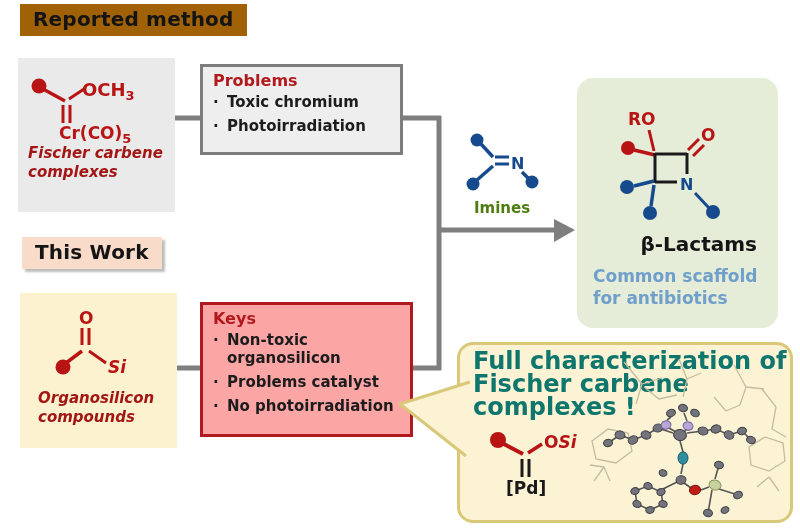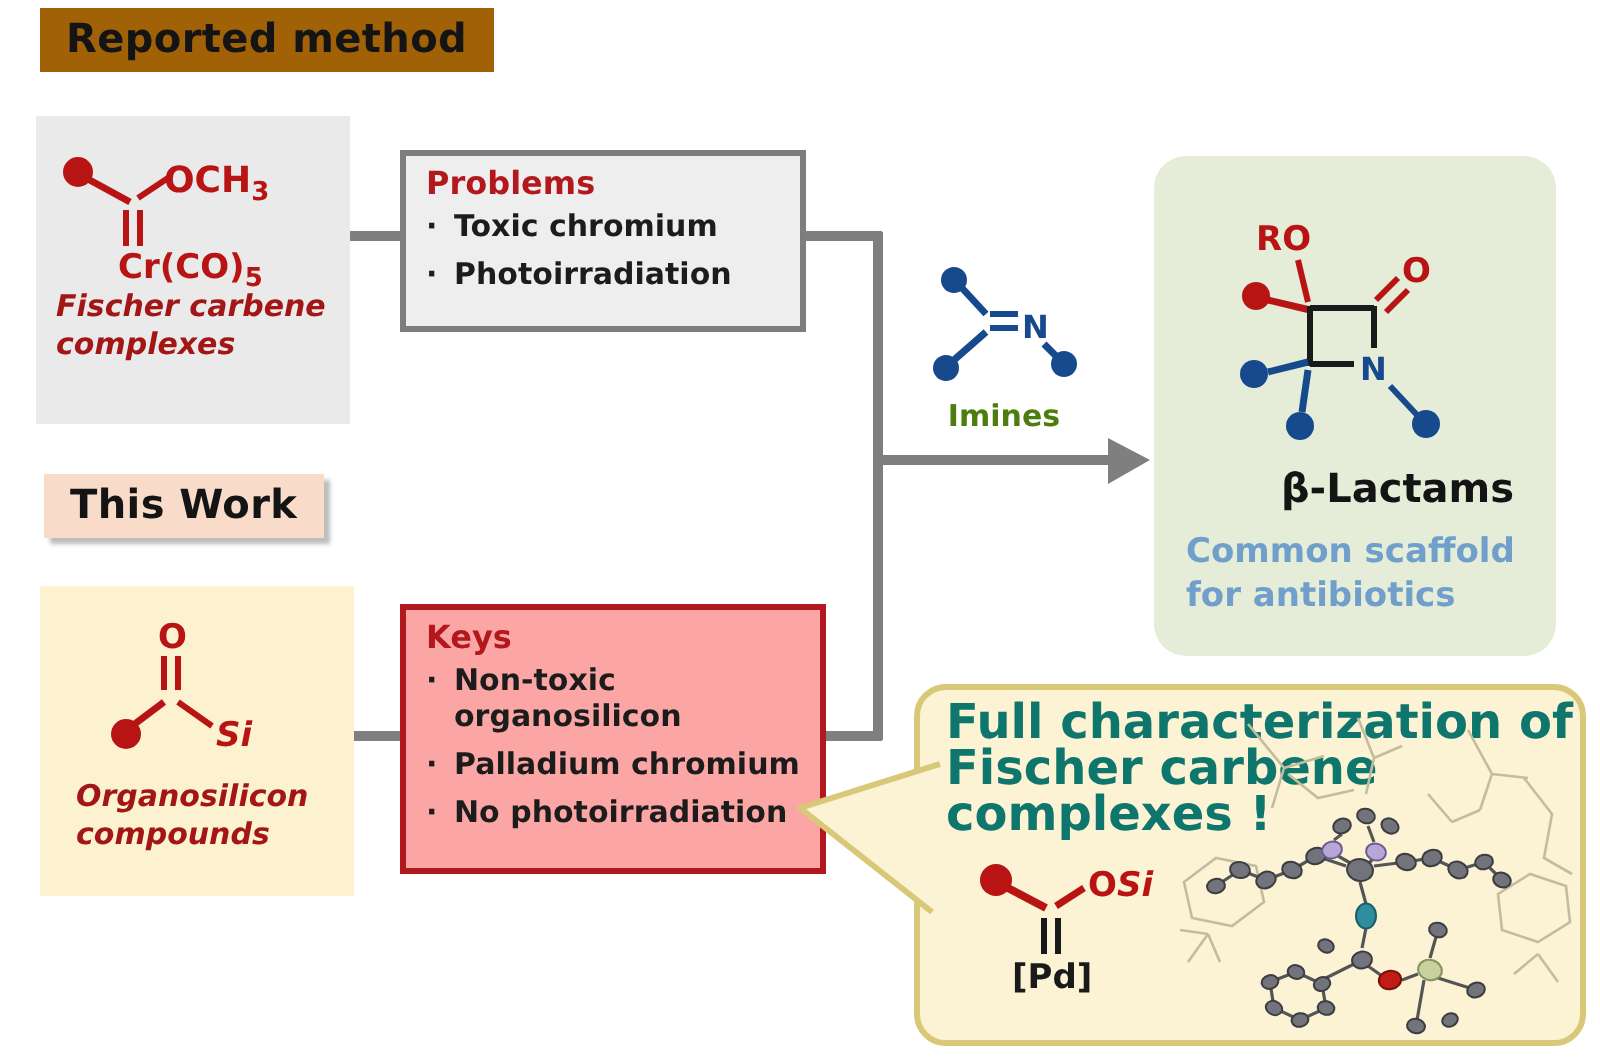--- a/index.html
+++ b/index.html
@@ -15,21 +15,21 @@
   #hdr-reported { left:20px; top:4px; background:#a16207; }
   #hdr-thiswork { left:22px; top:237px; background:#f8dcc9; box-shadow:3px 3px 2px #bdbdbd; }
 
   
   #box-fischer { left:18px; top:58px; width:157px; height:154px; background:#eaeaea; }
   #box-organo  { left:20px; top:293px; width:157px; height:155px; background:#fcf2d0; }
   .compound-label { margin-left:10px; font-size:15px; line-height:19px; color:#a31616;font-style:italic; }
   #box-organo .compound-label { margin-left:18px; }
 
   
-  #box-problems { left:200px; top:75px;  width:203px; height:91px;  background:#eeeeee;
+  #box-problems { left:200px; top:64px;  width:203px; height:91px;  background:#eeeeee;
                   border:3px solid #7d7d7d; padding:4px 6px 4px 10px; }
   #box-keys     { left:200px; top:302px; width:213px; height:135px; background:#fca5a5;
                   border:3px solid #b2191e; padding:4px 6px 4px 10px; }
   .list-title { font-size:16px; color:#b3191c; margin-bottom:3px; }
   .bullet-row { display:flex; margin-bottom:6px; }
   .bullet { width:14px; flex:0 0 14px; font-size:15px; color:#1c1c1c; }
   .bullet-text { font-size:15px; line-height:18px; color:#1c1c1c; }
 
   
   #imines-svg { left:455px; top:125px; }
@@ -121,21 +121,21 @@
   </div>
 
   <div class="abs" id="box-keys">
     <div class="list-title">Keys</div>
     <div class="bullet-row">
       <span class="bullet">·</span>
       <span class="bullet-text">Non-toxic organosilicon</span>
     </div>
     <div class="bullet-row">
       <span class="bullet">·</span>
-      <span class="bullet-text">Palladium chromium</span>
+      <span class="bullet-text">Problems catalyst</span>
     </div>
     <div class="bullet-row">
       <span class="bullet">·</span>
       <span class="bullet-text">No photoirradiation</span>
     </div>
   </div>
 
   <svg class="abs" id="imines-svg" width="110" height="72">
     <circle cx="22" cy="15" r="6.5" fill="#164a8c"></circle>
     <circle cx="18" cy="59" r="6.5" fill="#164a8c"></circle>

